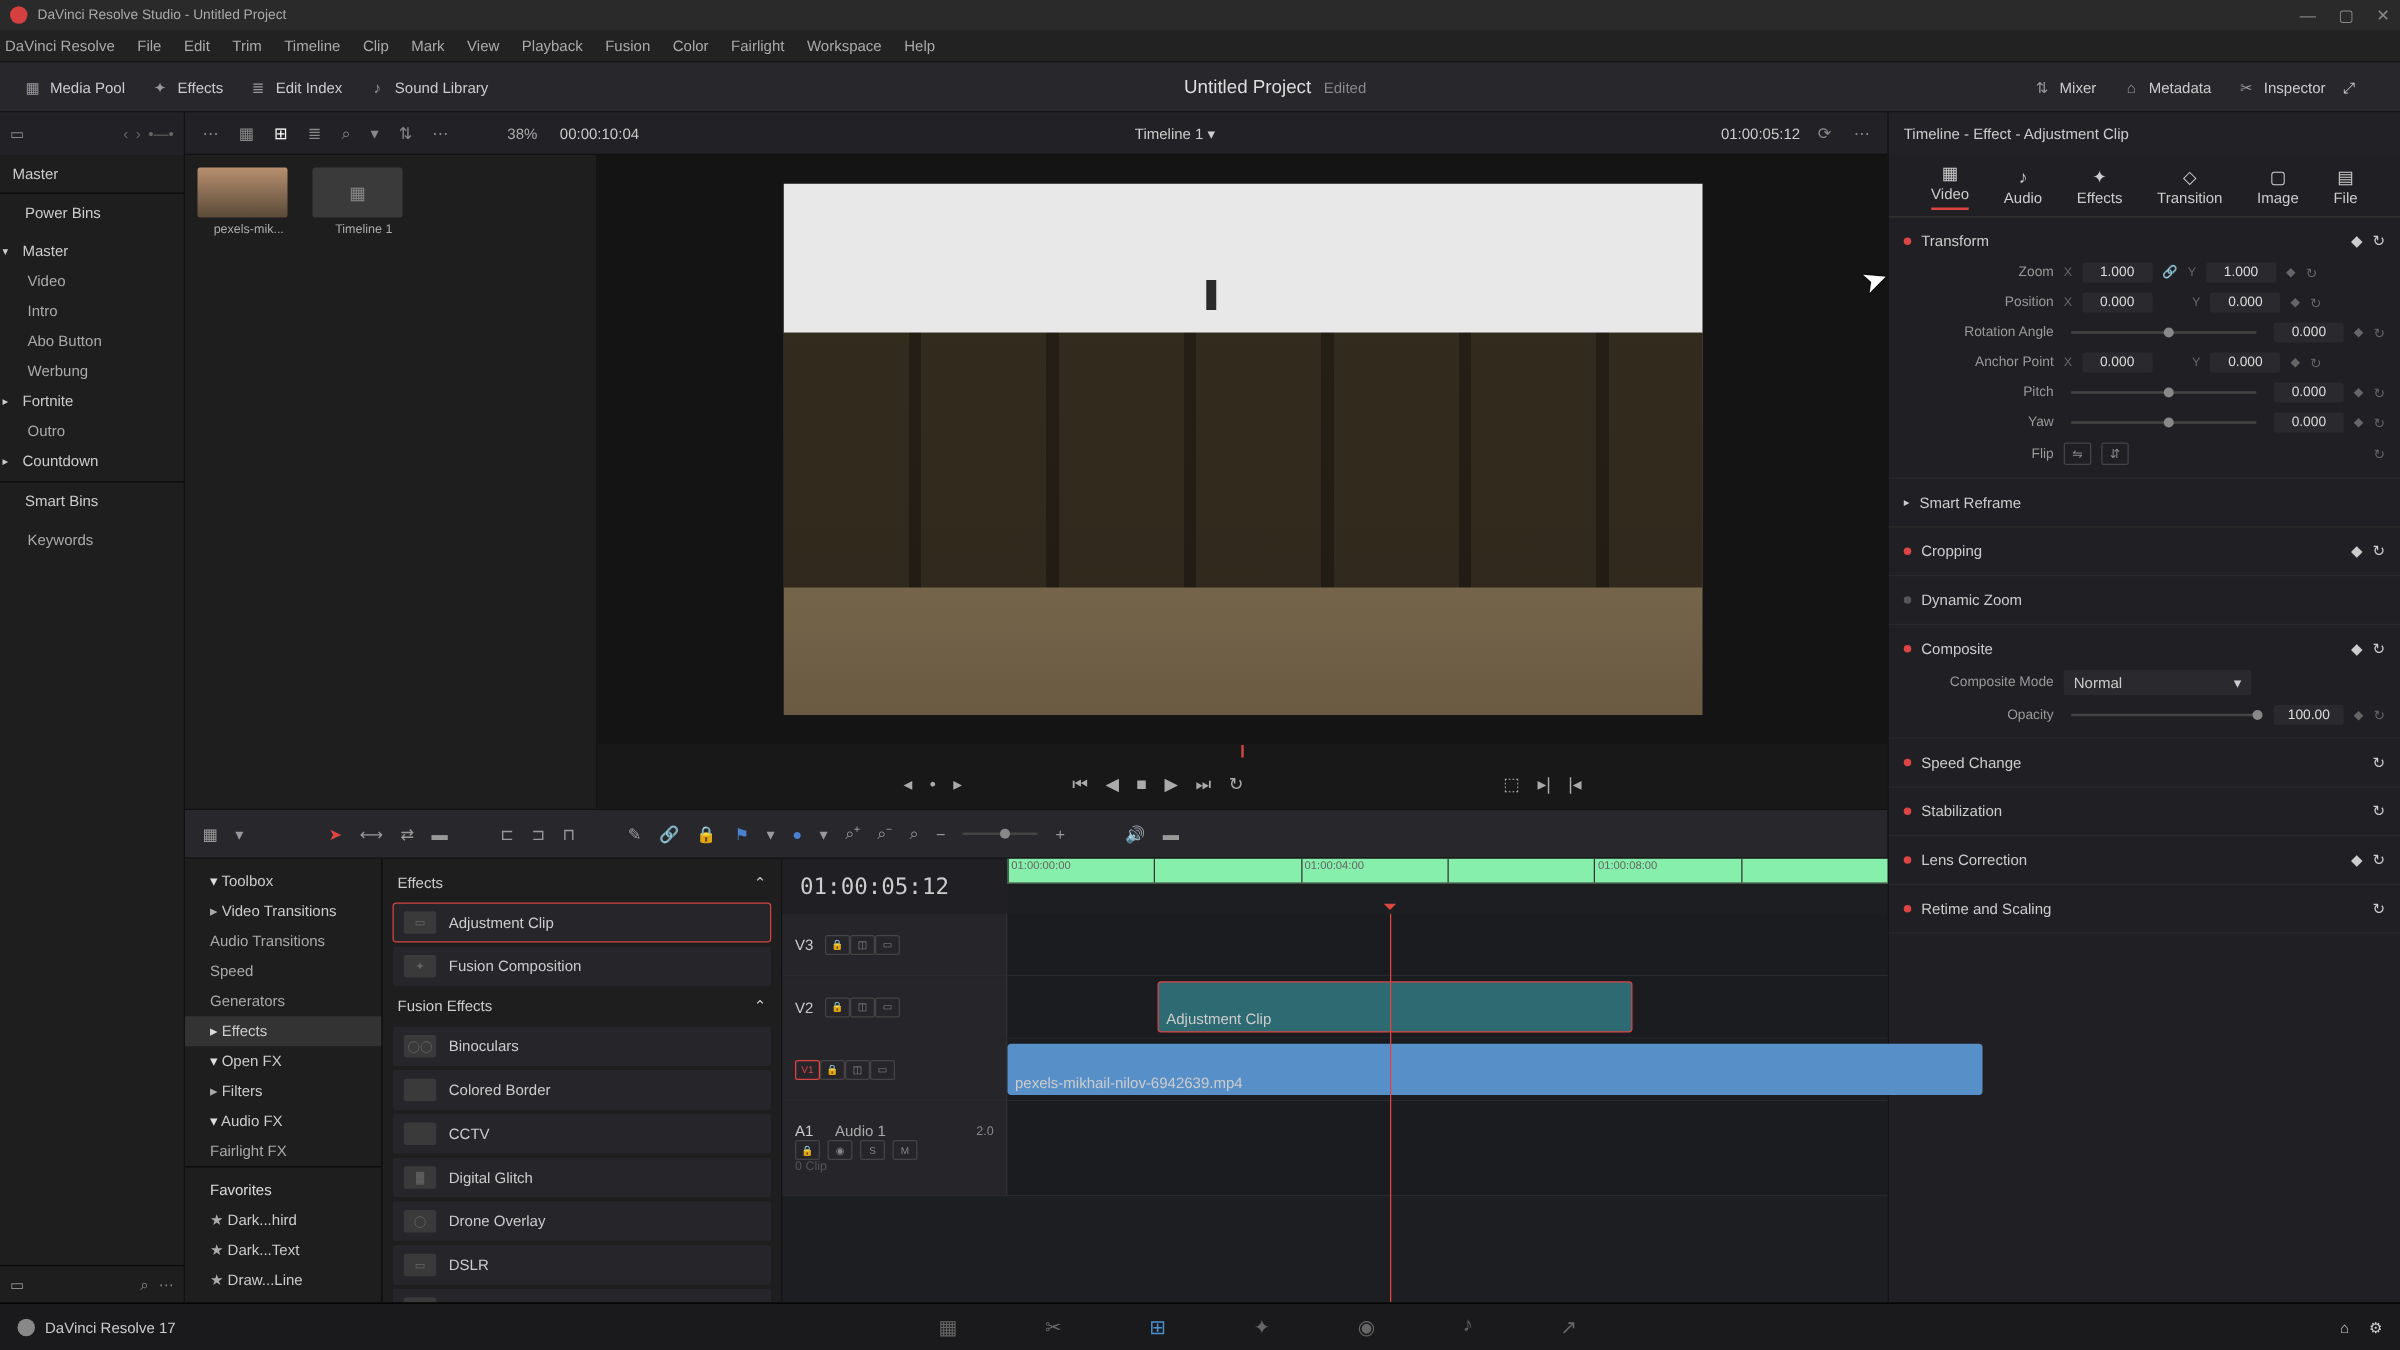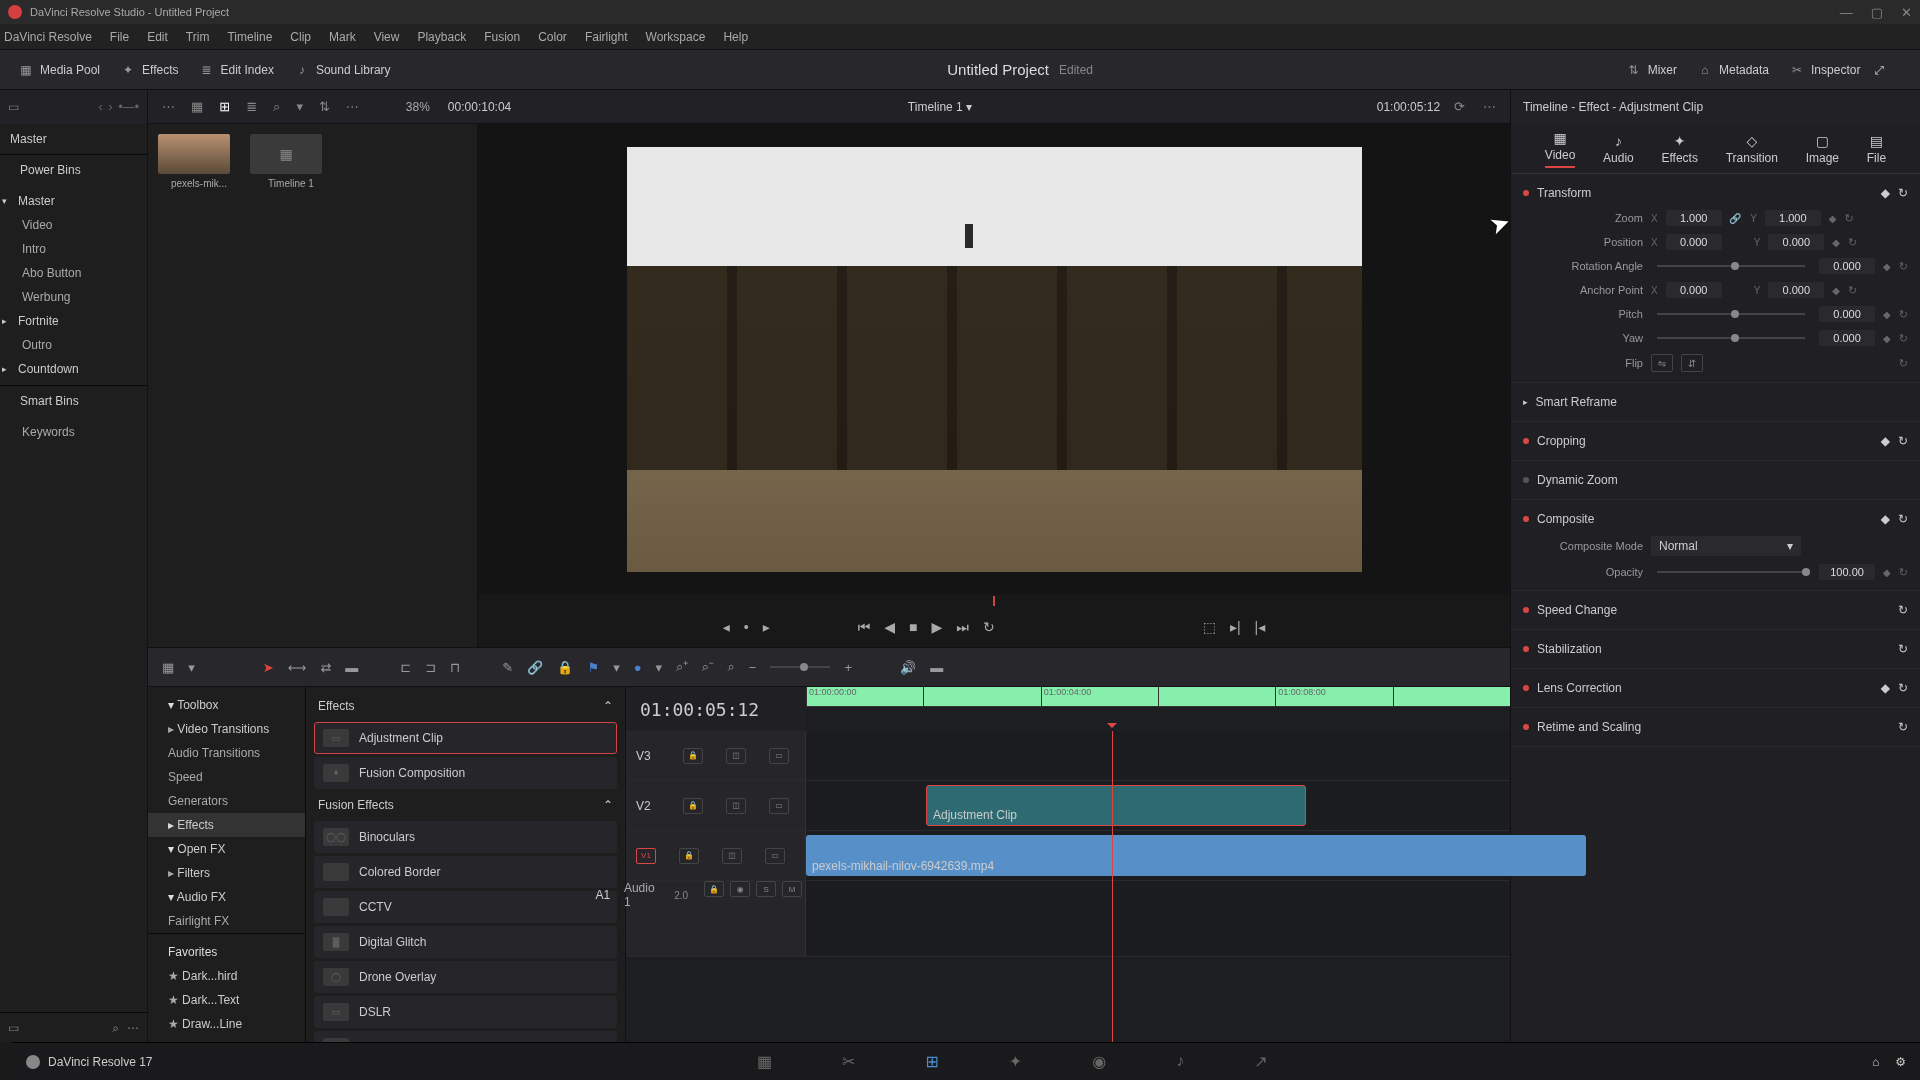--- a/index.html
+++ b/index.html
@@ -66,21 +66,21 @@
 .fx-item.sel { border-color:#d44444; }
 .fx-item .fx-thumb { width:26px;height:18px;background:#3a3a3a;border-radius:2px;display:flex;align-items:center;justify-content:center;font-size:9px;color:#666; }
 .fx-row { display:flex; height:100%;}
 .tl-panel { flex:1; background:#1c1e22; display:flex;flex-direction:column;position:relative; }
 .tl-tc { height:44px; display:flex;align-items:center;padding:0 14px; background:#202024; font-size:18px;color:#ccc;font-family:monospace; }
 .tl-ruler { height:20px;background:#86efac;border-bottom:1px solid #333;position:relative;display:flex; }
 .tl-ruler .tick { flex:1;font-size:9px;color:#666;border-left:1px solid #333;padding-left:2px; }
 .tracks { flex:1;position:relative; }
 .track { height:50px;display:flex;border-bottom:1px solid #2a2a2e; }
 .track.audio { height:76px; }
-.track-hdr { width:180px;background:#26262a;display:flex;align-items:center;padding:0 10px;gap:23px;border-right:1px solid #333; }
+.track-hdr { width:180px;background:#26262a;display:flex;align-items:center;padding:0 10px;gap:0;border-right:1px solid #333; }
 .track-hdr .tn { font-size:12px;color:#ccc;width:24px; }
 .track-hdr .tbtn { width:20px;height:16px;border:1px solid #444;border-radius:2px;display:flex;align-items:center;justify-content:center;font-size:8px;color:#888; }
 .track-hdr .tbtn.on { border-color:#d44;color:#d44; }
 .track-body { flex:1;position:relative;background:#1a1c20; }
 .clip { position:absolute;top:4px;bottom:4px;border-radius:3px;display:flex;align-items:flex-end;padding:3px 6px;font-size:10px; }
 .clip.adj { background:#2d6a72;left:120px;width:380px;border:1px solid #d44; }
 .clip.vid { background:#5790c8;left:0px;width:780px;color:#1a1a1a; }
 .playhead { position:absolute;top:0;bottom:0;width:1px;background:#d44;left:486px;}
 .playhead::before { content:"";position:absolute;top:-8px;left:-5px;width:0;height:0;border:5px solid transparent;border-top-color:#d44; }
 .inspector { width:410px; background:#202024; border-left:1px solid #111; display:flex;flex-direction:column; }
@@ -100,21 +100,21 @@
 .param-row .axis { font-size:10px;color:#666; }
 .param-row .pval { width:56px;text-align:center;font-size:11px;color:#ddd;background:#2a2a2e;padding:2px 0;border-radius:2px; }
 .param-row .pval.wide { width:70px; }
 .param-row .link { color:#888;font-size:10px; }
 .param-row .slider { flex:1;height:2px;background:#444;position:relative;margin:0 6px; }
 .param-row .slider .knob { position:absolute;left:50%;top:-3px;width:8px;height:8px;background:#888;border-radius:50%; }
 .param-row .kf { color:#666;font-size:10px; }
 .param-row .res { color:#666;font-size:11px; }
 .param-row .flipbtn { width:22px;height:18px;border:1px solid #444;display:flex;align-items:center;justify-content:center;font-size:10px;color:#888;border-radius:2px; }
 .fav-section { border-top:1px solid #0a0a0a;padding:6px 0; }
-.bottom-bar { position:absolute;bottom:0;left:12px;right:0;height:38px;background:#1a1a1c;display:flex;align-items:center;padding:0 14px;border-top:1px solid #000; }
+.bottom-bar { position:absolute;bottom:0;left:0;right:0;height:38px;background:#1a1a1c;display:flex;align-items:center;padding:0 14px;border-top:1px solid #000; }
 .bottom-bar .bl { display:flex;align-items:center;gap:8px;color:#aaa;font-size:12px; }
 .bottom-bar .bl .bicn { width:14px;height:14px;background:#888;border-radius:50%; }
 .bottom-bar .pages { flex:1;display:flex;justify-content:center;gap:70px; }
 .bottom-bar .pages span { color:#666;font-size:16px; }
 .bottom-bar .pages span.active { color:#4a90d0; }
 .bottom-bar .br { display:flex;gap:16px;color:#777;font-size:14px; }
 .cursor-overlay { position:absolute; left:1490px; top:210px; font-size:24px; pointer-events:none; z-index:999; color:#fff; text-shadow: 0 0 2px #000; transform: rotate(-20deg); }
 </style>
 </head>
 <body>
@@ -436,21 +436,21 @@
               <span class="tbtn">◫</span>
               <span class="tbtn">▭</span>
             </div>
             <div class="track-body">
               <div class="clip vid">
                   <span>pexels-mikhail-nilov-6942639.mp4</span>
                 </div>
             </div>
           </div>
           <div class="track audio">
-            <div class="track-hdr" style="flex-direction:row;align-items:flex-start;justify-content:center;gap:16px;">
+            <div class="track-hdr" style="flex-direction:column;align-items:flex-start;justify-content:center;gap:0;">
               <div style="display:flex;gap:8px;align-items:center;width:100%;">
                 <span class="tn">A1</span>
                 <span style="color:#aaa;">Audio 1</span>
                 <span style="flex:1"></span>
                 <span style="color:#888;font-size:10px;">2.0</span>
               </div>
               <div style="display:flex;gap:6px;">
                 <span class="tbtn">🔒</span>
                 <span class="tbtn">◉</span>
                 <span class="tbtn">S</span>

